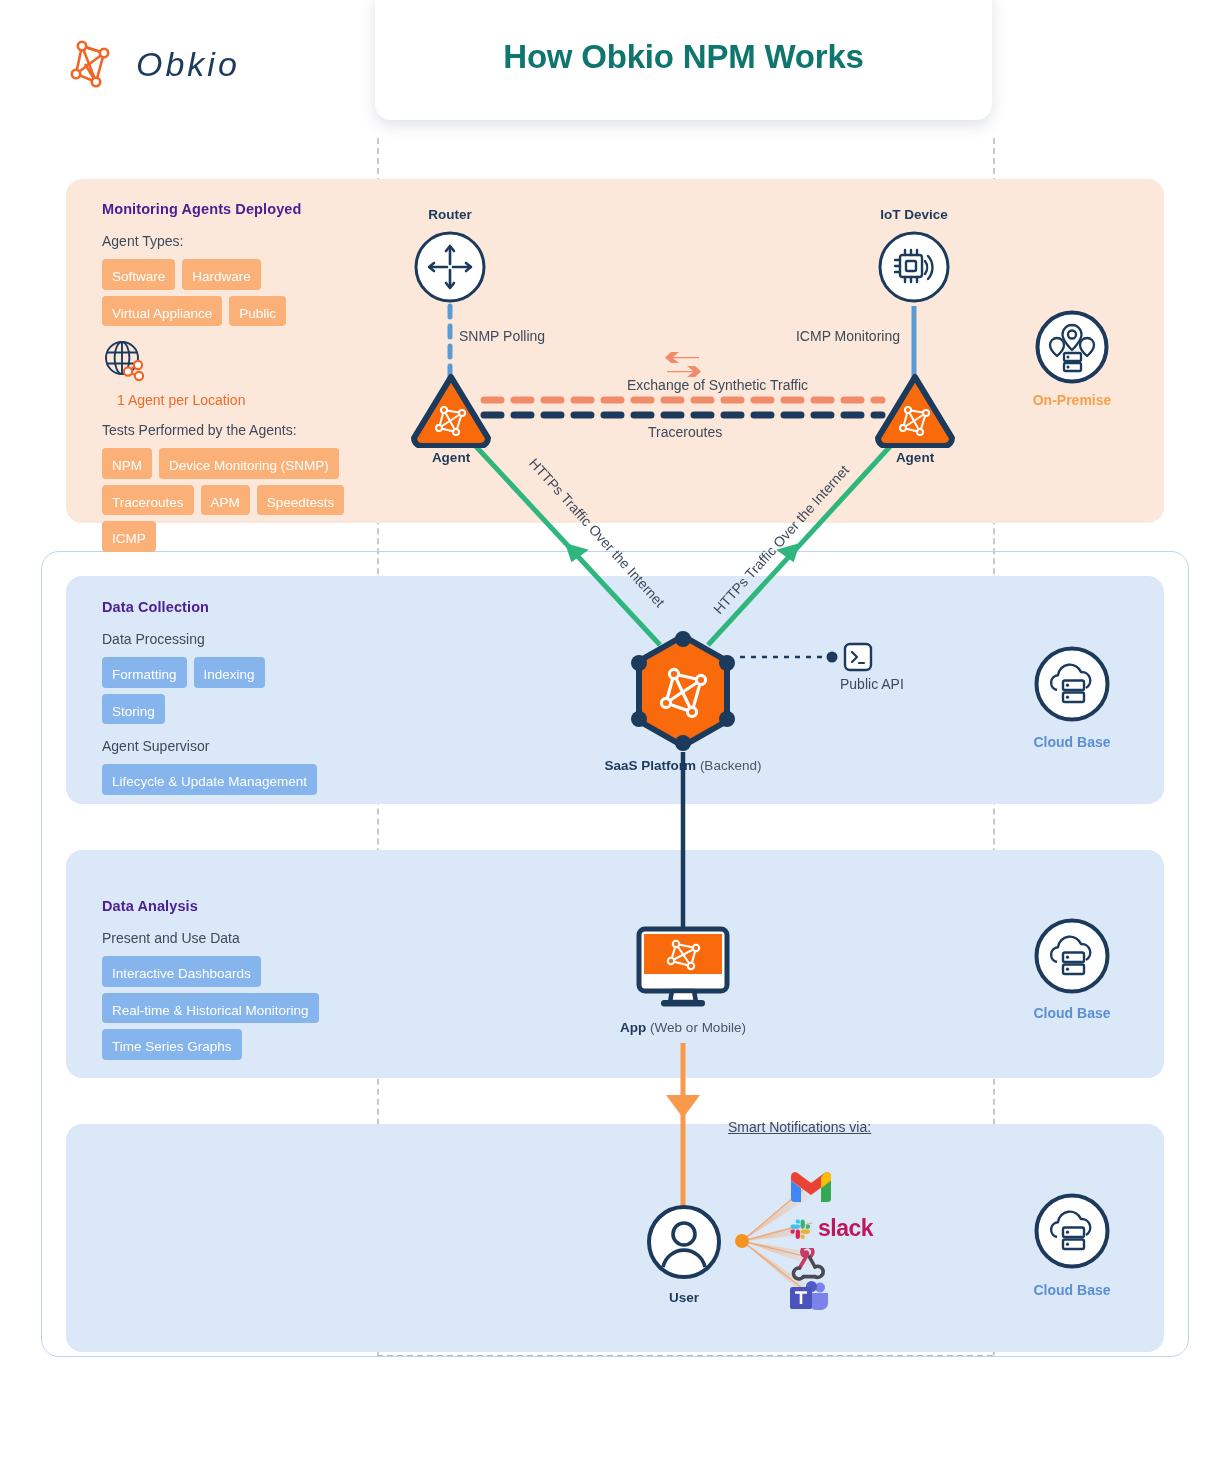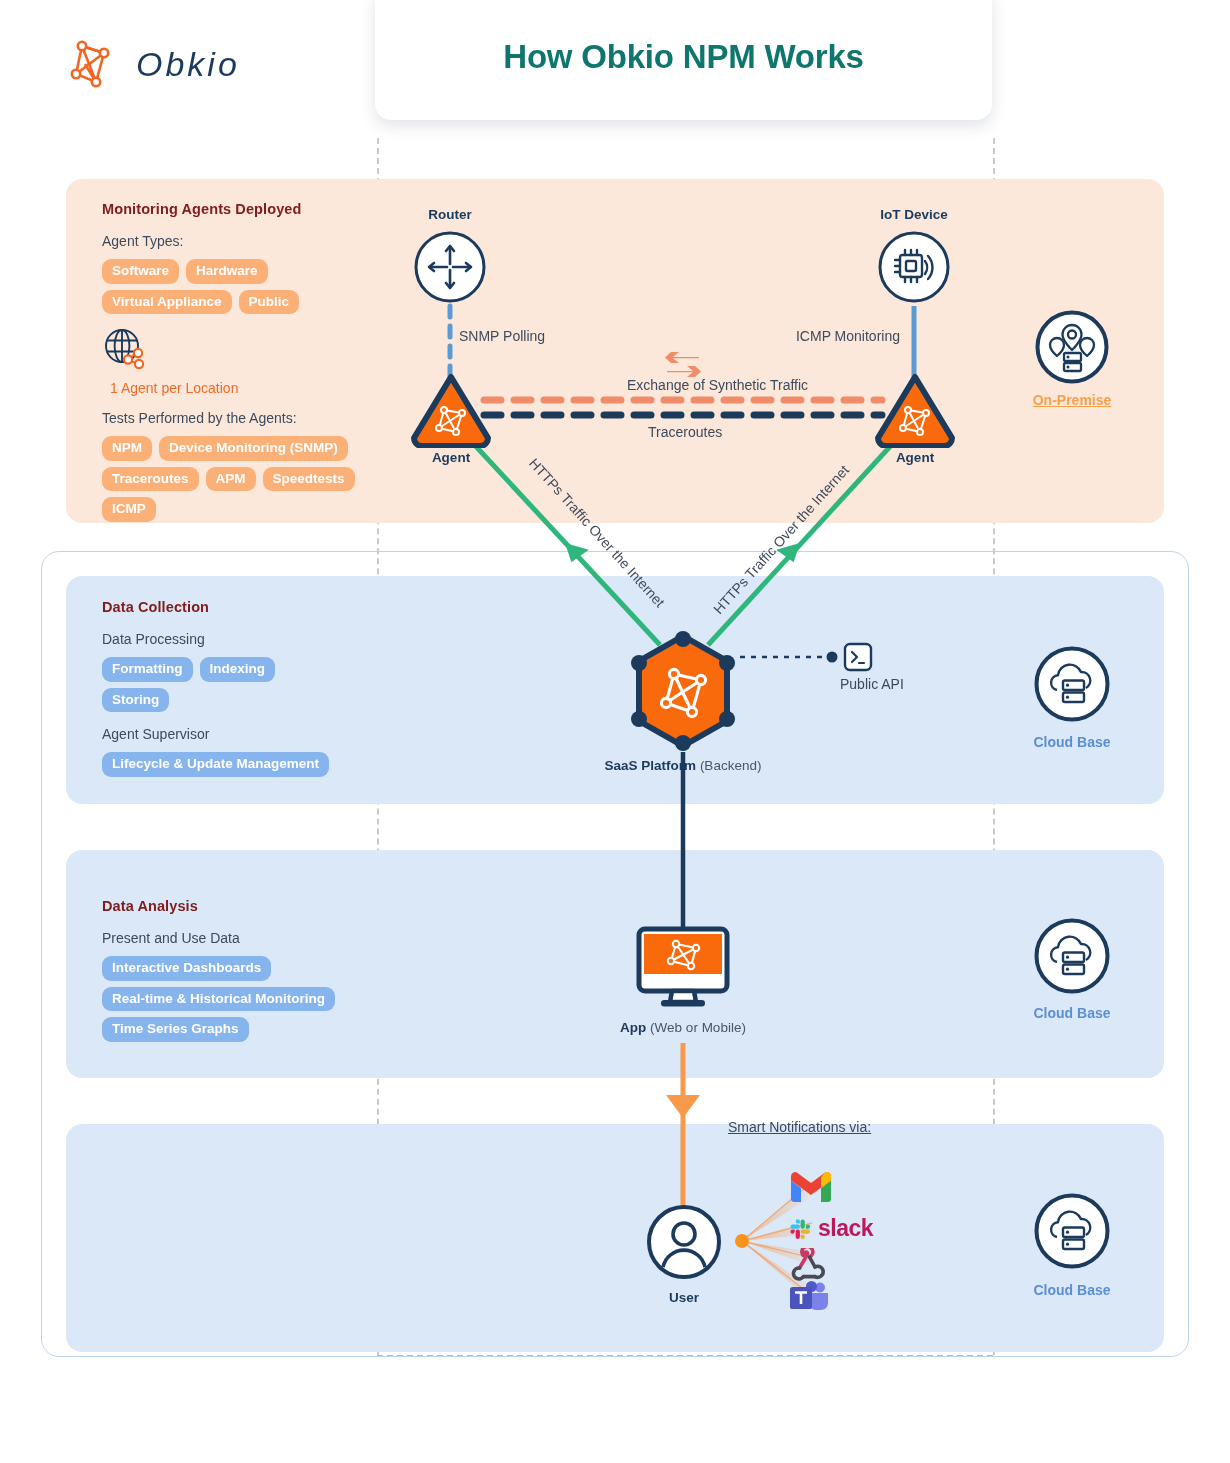--- a/index.html
+++ b/index.html
@@ -62,51 +62,51 @@
     position: absolute; left: 41px; top: 551px; width: 1148px; height: 806px;
     border: 1px solid #bdd4ee; border-radius: 18px; background: transparent; z-index: 4;
   }
   #band-collection { top: 576px; height: 228px; background: #dbe8f8; }
   #band-analysis   { top: 850px; height: 228px; background: #dbe8f8; }
   #band-reporting  { top: 1124px; height: 228px; background: #dbe8f8; }
 
   
   .panel { position: absolute; z-index: 12; }
   .panel-title {
-    font-size: 14.5px; font-weight: bold; color: #7f1d1d;
+    font-size: 14.5px; font-weight: bold; color: #4c1d95;
     margin-bottom: 16px; letter-spacing: 0.1px;
   }
   .panel-sub {
     font-size: 14px; color: #3d4a5c; margin-bottom: 10px;
   }
   .tagrow { display: flex; flex-wrap: wrap; gap: 7px; margin-bottom: 6px; }
   .tag {
-    font-size: 13.5px; color: #ffffff; font-weight: bold;
-    border-radius: 9px; padding: 5px 10px 6px 10px;
+    font-size: 13.5px; color: #ffffff; font-weight: normal;
+    border-radius: 4px; padding: 11px 10px 6px 10px;
     white-space: nowrap; line-height: 1;
   }
   .tag-orange { background: #fbb077; }
   .tag-blue   { background: #86b4ec; }
-  .note-orange { font-size: 14px; color: #f06a28; margin: 8px 0 14px 8px; }
+  .note-orange { font-size: 14px; color: #f06a28; margin: 8px 0 14px 15px; }
 
   
   .nodelabel {
     position: absolute; font-size: 13.5px; font-weight: bold;
     color: #1b3a5c; text-align: center; z-index: 22; white-space: nowrap;
   }
   .nodelabel .light { font-weight: normal; color: #4a5668; }
   .edgelabel {
     position: absolute; font-size: 14px; color: #3d4a5c;
     z-index: 22; white-space: nowrap;
   }
   .zone-label {
     position: absolute; font-size: 14px; font-weight: bold;
     text-align: center; z-index: 22; white-space: nowrap;
   }
-  .zone-orange { color: #f5a04b; text-decoration: underline; }
+  .zone-orange { color: #f5a04b; }
   .zone-blue   { color: #5b8fd4; }
 
   svg.layer {
     position: absolute; left: 0; top: 0;
     width: 1230px; height: 1463px;
     z-index: 20; pointer-events: none; overflow: visible;
   }
   .icon-abs { position: absolute; z-index: 21; }
 </style>
 </head>

